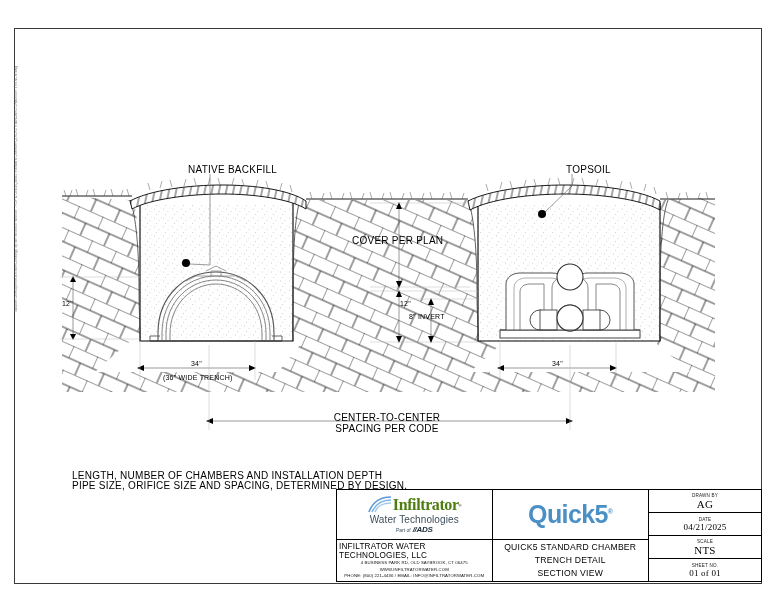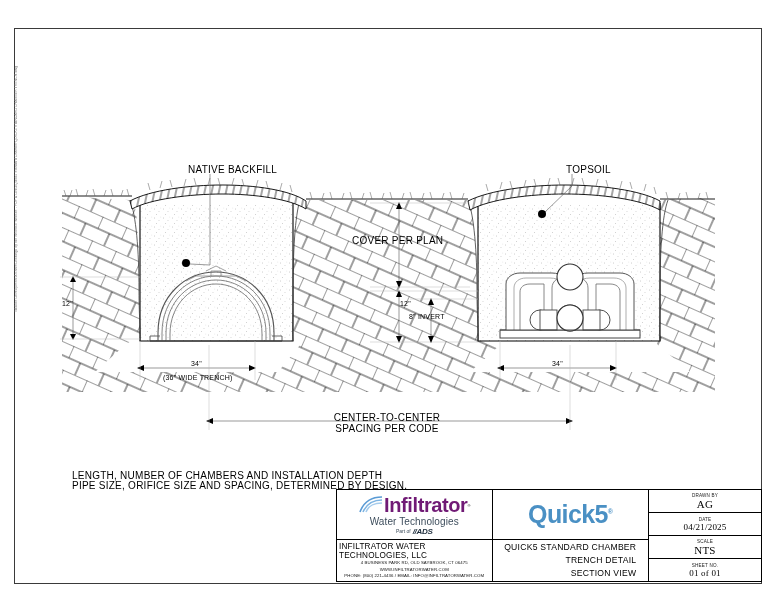--- a/index.html
+++ b/index.html
@@ -27,26 +27,26 @@
   .proj-cell{width:50%;}
   .tb-right{flex:1;display:flex;flex-direction:column;}
   .rrow{flex:1;border-bottom:1px solid #000;box-sizing:border-box;
         display:flex;flex-direction:column;align-items:center;justify-content:center;}
   .rrow:last-child{border-bottom:none;}
   .rlabel{font-size:4.6px;letter-spacing:.2px;color:#222;}
   .rval{font-size:11px;letter-spacing:.2px;margin-top:0px;font-family:Liberation Serif, serif;}
   .rval.sm{font-size:9px;}
   .company{font-size:8.2px;letter-spacing:.2px;}
   .addr{font-size:4.3px;letter-spacing:.1px;line-height:1.45;text-align:center;color:#111;}
-  .proj{font-size:8.6px;letter-spacing:.25px;line-height:1.5;text-align:right;}
+  .proj{font-size:8.6px;letter-spacing:.25px;line-height:1.5;text-align:center;}
   
   .inf-wrap{display:flex;flex-direction:column;align-items:center;}
   .inf-row{display:flex;align-items:center;}
-  .inf-name{font-size:20px;font-weight:bold;letter-spacing:-.4px;color:#701a75;
-            position:relative;}
+  .inf-name{font-size:16px;font-weight:bold;letter-spacing:-.4px;color:#4d7c0f;
+            position:relative;font-family:Liberation Serif, serif;}
   .inf-tm{font-size:4px;vertical-align:super;}
   .inf-sub{font-size:10px;color:#3d4d5c;letter-spacing:.1px;margin-top:-1px;}
   .inf-ads{font-size:5px;color:#3d4d5c;margin-top:0px;display:flex;align-items:center;gap:2px;}
   .ads-mark{font-weight:bold;font-size:8px;font-style:italic;color:#1b2b3a;letter-spacing:-.3px;}
   .q5{font-size:25px;font-weight:bold;color:#4a90c4;letter-spacing:-.6px;}
   .q5 sup{font-size:7px;}
   
   .vwm{position:absolute;left:-44px;top:250px;width:120px;
        font-size:3.4px;color:#7a7a7a;letter-spacing:.1px;
        transform:rotate(-90deg);transform-origin:center;white-space:nowrap;}

